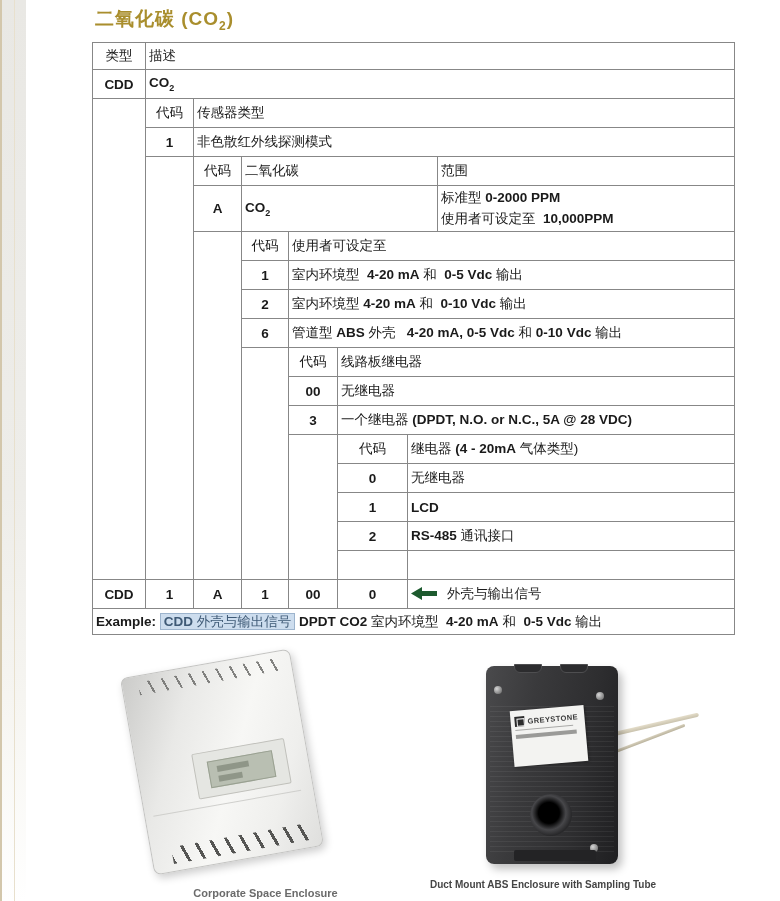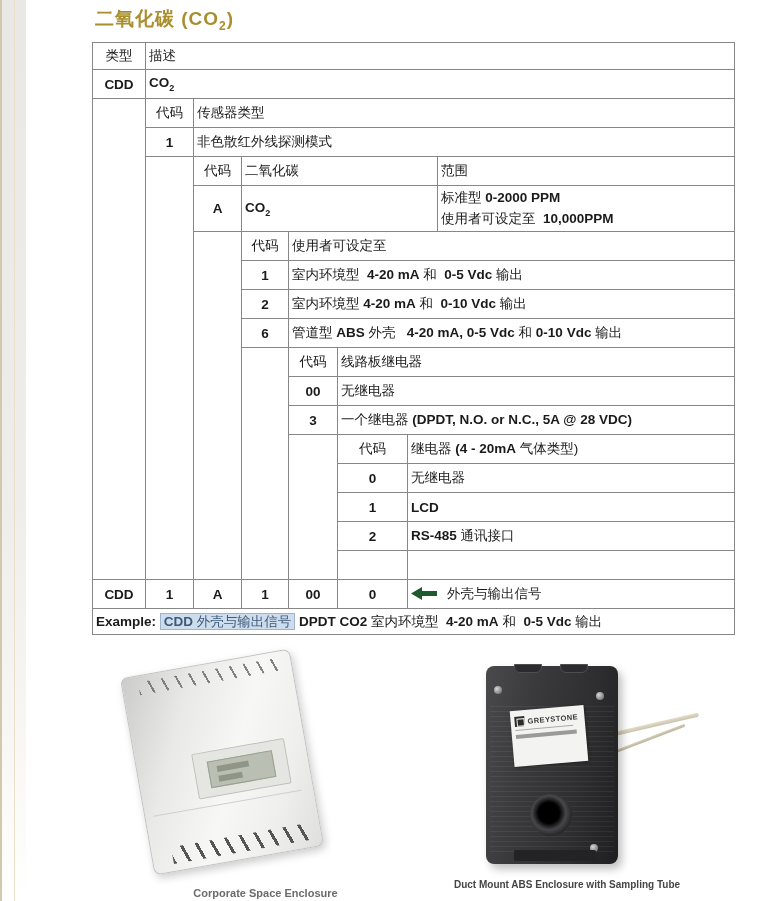--- a/index.html
+++ b/index.html
@@ -87,21 +87,21 @@
   #duct-label .brand-text { font-size:7.5px; font-weight:bold; color:#3c3c3c; letter-spacing:.4px; }
   #duct-label .sub-line { margin-top:3px; height:1px; background:#a9a9a7; width:88%; }
   #duct-label .sub-bar { margin-top:4px; height:4px; background:#9a9a98; width:92%; }
   #duct-port { position:absolute; left:44px; top:128px; width:42px; height:42px; border-radius:50%;
     background:radial-gradient(circle at 45% 45%,#000 32%,#47474a 52%,#28282a 70%,#333335 78%); }
   #duct-lip { position:absolute; left:28px; bottom:3px; width:82px; height:11px;
     background:#232325; border-radius:2px; }
 
   .caption { position:absolute; font-weight:bold; text-align:center; }
   #corp-caption { left:158px; top:887px; width:215px; font-size:11px; color:#6b6b6b; }
-  #duct-caption { left:432px; top:879px; width:270px; font-size:10px; color:#454545; }
+  #duct-caption { left:408px; top:879px; width:270px; font-size:10px; color:#454545; }
 </style>
 </head>
 <body>
 
 <div id="page">
 
   <div id="edge-strip">
     <div class="inner-line"></div>
   </div>
 

